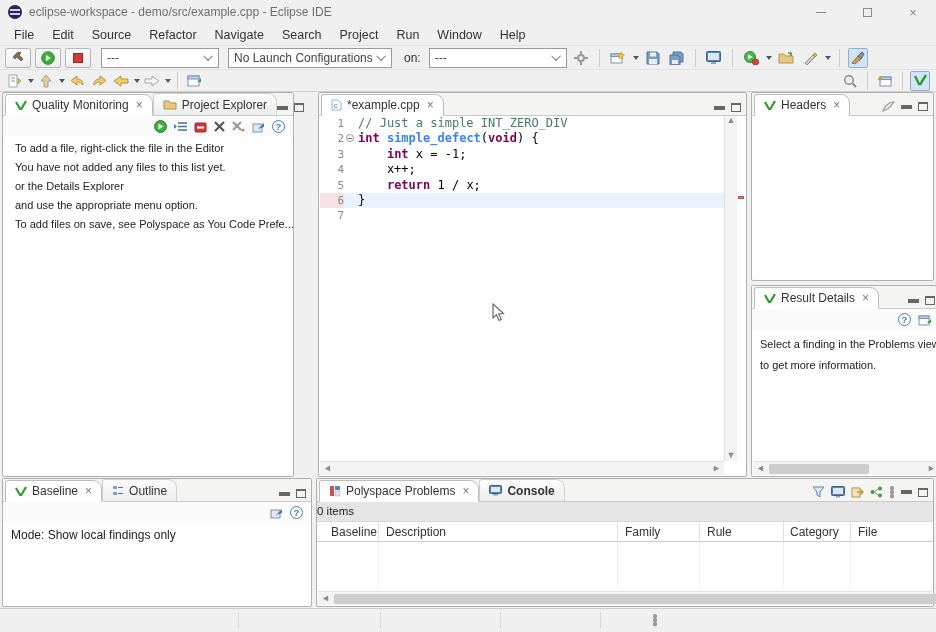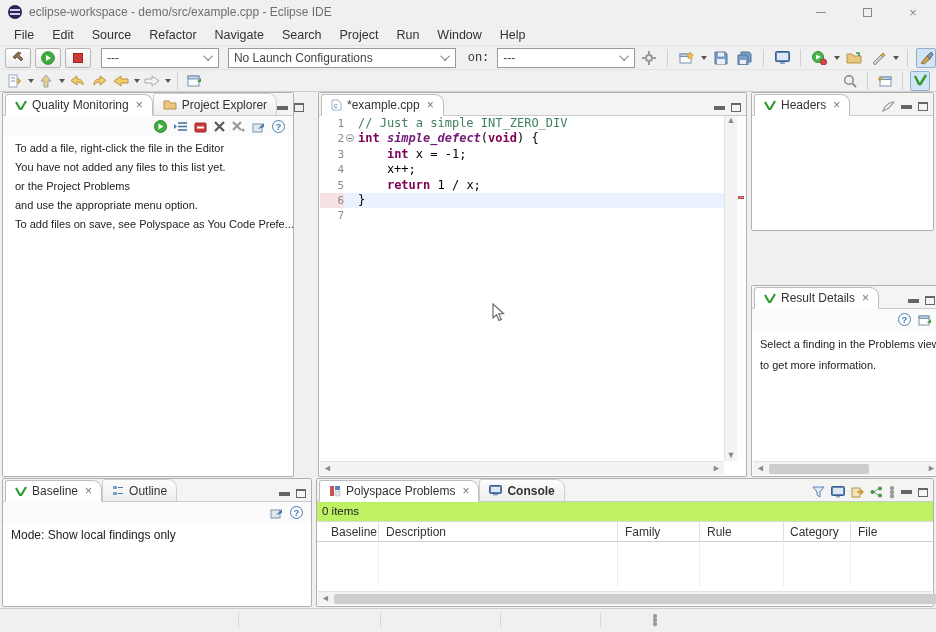--- a/index.html
+++ b/index.html
@@ -25,21 +25,21 @@
   .tb1 { position:absolute; top:45px; left:0; right:0; height:24px; display:flex; align-items:center; gap:4px; padding-left:5px; background:#f0f0f0; border-top:1px solid #e3e3e3; }
   .tb2 { position:absolute; top:69px; left:0; right:0; height:23px; display:flex; align-items:center; gap:2px; padding-left:5px; background:#f0f0f0; border-top:1px solid #e3e3e3; border-bottom:1px solid #cfcfcf; }
   .tbtn { min-width:26px; height:20px; border:1px solid #b5b5b5; border-radius:2px; background:linear-gradient(#ffffff,#ececec); display:flex; align-items:center; justify-content:center; }
   .ibtn { width:20px; height:20px; display:flex; align-items:center; justify-content:center; border-radius:2px; }
   .ibtn.hl { background:#d3e4f5; border:1px solid #8cb0d2; }
   .caret { width:0; height:0; border-left:3.5px solid transparent; border-right:3.5px solid transparent; border-top:4px solid #555; margin-left:1px; }
   .tsep { width:1px; height:18px; background:#cfcfcf; margin:0 4px; }
   .combo { height:20px; background:#fff; border:1px solid #999; display:flex; align-items:center; padding:0 5px; font-size:12px; color:#444; }
   .combo .cspace { flex:1; }
   .chev { width:7px; height:7px; border-left:1.5px solid #777; border-bottom:1.5px solid #777; transform:rotate(-45deg) translateY(-2px); margin-left:6px; }
-  .on-label { margin:0 4px 0 8px; color:#333;font-family:Liberation Mono, monospace; }
+  .on-label { margin:0 4px 0 8px; color:#333; }
   .tb2-right { margin-left:auto; display:flex; align-items:center; gap:3px; padding-right:6px; }
 
   
   .panel { position:absolute; background:#fff; border:1px solid #b0b0b0; border-radius:2px; }
   .tabrow { position:relative; height:23px; display:flex; align-items:flex-end; background:#f4f4f3; border-bottom:1px solid #cacaca; }
   .tab { height:22px; display:flex; align-items:center; gap:5px; padding:0 9px; font-size:12px; color:#333; border-radius:3px 9px 0 0; white-space:nowrap; }
   .tab.active { background:#fff; border:1px solid #bdbdbd; border-bottom:1px solid #fff; margin-bottom:-1px; }
   .tab.inactive { background:linear-gradient(#fdfdfd,#ededed); border:1px solid #cfcfcf; border-bottom:none; }
   .tab .x { color:#777; font-size:12px; margin-left:2px; }
   .tab.bold { font-weight:bold; }
@@ -57,31 +57,31 @@
   .cline { display:flex; height:15.4px; line-height:15.4px; font-size:12px; white-space:pre; }
   .cline.current { background:#e9f2fe; }
   .gut { width:24px; text-align:right; color:#8a8a8a; font-size:11px; flex:0 0 24px; background:#fff; }
   .cline.current .gut { background:#f6e2e2; }
   .fold { width:12px; flex:0 0 12px; position:relative; }
   .fold-dot { position:absolute; top:3px; left:2px; width:8px; height:8px; border:1px solid #9a9a9a; border-radius:50%; background:#fff; }
   .fold-dot::after { content:""; position:absolute; left:1px; right:1px; top:3px; height:1px; background:#777; }
   .ctext { padding-left:2px; }
   .tk-comment { color:#3f7f5f; }
   .tk-keyword { color:#7f0055; font-weight:bold; }
-  .tk-function { color:#701a75; font-weight:bold;font-style:italic; }
+  .tk-function { color:#3b82f6; font-weight:bold; }
   .tk-plain { color:#000; }
   .vscroll { position:absolute; top:23px; right:9px; bottom:15px; width:13px; background:#f3f3f3; border-left:1px solid #e2e2e2; }
   .ruler { position:absolute; top:23px; right:1px; bottom:15px; width:8px; background:#fdfdfd; }
   .ruler .mark { position:absolute; top:80px; left:1px; width:6px; height:3px; background:#e07a7a; border:1px solid #c05050; }
   .hscroll { position:absolute; left:1px; right:22px; bottom:1px; height:14px; background:#f3f3f3; border-top:1px solid #e2e2e2; display:flex; align-items:center; justify-content:space-between; padding:0 3px; }
   .sarrow { color:#8a8a8a; font-size:9px; line-height:1; }
   .thumb { background:#cdcdcd; border-radius:2px; }
 
   
-  .items-row { height:19px; line-height:19px; font-size:11.5px; padding-left:5px; color:#222; background:#bef264; }
+  .items-row { height:19px; line-height:19px; font-size:11.5px; color:#222; background:#e5e5e5; }
   .thead { position:relative; height:21px; background:#fff; border-top:1px solid #d9d9d9; border-bottom:1px solid #cfcfcf; }
   .th { position:absolute; top:0; height:21px; line-height:21px; font-size:12px; color:#333; }
   .colline { position:absolute; top:0; width:1px; background:#e0e0e0; }
   .tbody { position:relative; background:#fff; }
   .tbody .colline { background:#efefef; }
 
   
   .statusbar { position:absolute; top:608px; left:0; right:0; height:24px; background:#f0f0f0; border-top:1px solid #cdcdcd; font-size:11.5px; color:#333; }
   .st { position:absolute; top:4px;margin-top:31px; }
   .stsep { position:absolute; top:3px; width:1px; height:16px; background:#d8d8d8; }
@@ -143,21 +143,21 @@
         <svg width="10" height="10">
             <rect x="0.5" y="0.5" width="9" height="9" fill="#cc3a3a" stroke="#9b2525"></rect>
           </svg>
       </span>
     </div>
     <div class="combo" style="width:118px; margin-left:6px;">
       <span>---</span>
       <span class="cspace"></span>
         <span class="chev"></span>
     </div>
-    <div class="combo" style="width:228px; margin-left:5px;">
+    <div class="combo" style="width:164px; margin-left:5px;">
       <span>No Launch Configurations</span>
       <span class="cspace"></span>
         <span class="chev"></span>
     </div>
     <span class="on-label">on:</span>
     <div class="combo" style="width:138px;">
       <span>---</span>
       <span class="cspace"></span>
         <span class="chev"></span>
     </div>
@@ -368,21 +368,21 @@
           <svg width="13" height="12">
             <rect x="1" y="3" width="9" height="8" fill="#dfe7f0" stroke="#7a93ad"></rect>
             <path d="M6 8 L12 2 L12 6 Z" fill="#4a78a8"></path>
           </svg>
         </span>
       <span class="help">?</span>
     </div>
     <div style="padding-top:2px;">
       <div class="msg">To add a file, right-click the file in the Editor</div>
       <div class="msg">You have not added any files to this list yet.</div>
-      <div class="msg"> or the Project Problems</div>
+      <div class="msg"> or the Details Explorer</div>
       <div class="msg"> and use the appropriate menu option.</div>
       <div class="msg">To add files on save, see Polyspace as You Code Prefe...</div>
     </div>
   </div>
 
   <div class="panel" style="left:318px; top:92px; width:429px; height:385px;">
     <div class="tabrow">
       <div class="tab active" style="margin-left:2px;">
         <svg width="11" height="12">
             <path d="M1 1 H7 L10 4 V11 H1 Z" fill="#fdfdfd" stroke="#9ab6cf"></path>
@@ -411,21 +411,21 @@
     </div>
     <div class="ruler">
         <div class="mark"></div>
       </div>
     <div class="hscroll">
       <span class="sarrow">◄</span>
         <span class="sarrow">►</span>
     </div>
   </div>
 
-  <div class="panel" style="left:751px; top:92px; width:183px; height:139px;">
+  <div class="panel" style="left:751px; top:92px; width:183px; height:189px;">
     <div class="tabrow">
       <div class="tab active" style="margin-left:2px;">
         <svg width="12" height="11">
             <path d="M1 2 L5 9 L6.3 9 L11 1" fill="none" stroke="#2e9b2e" stroke-width="2.2"></path>
           </svg>
         <span>Headers</span>
         <span class="x">×</span>
       </div>
       <div class="tabrow-right">
         <span>

